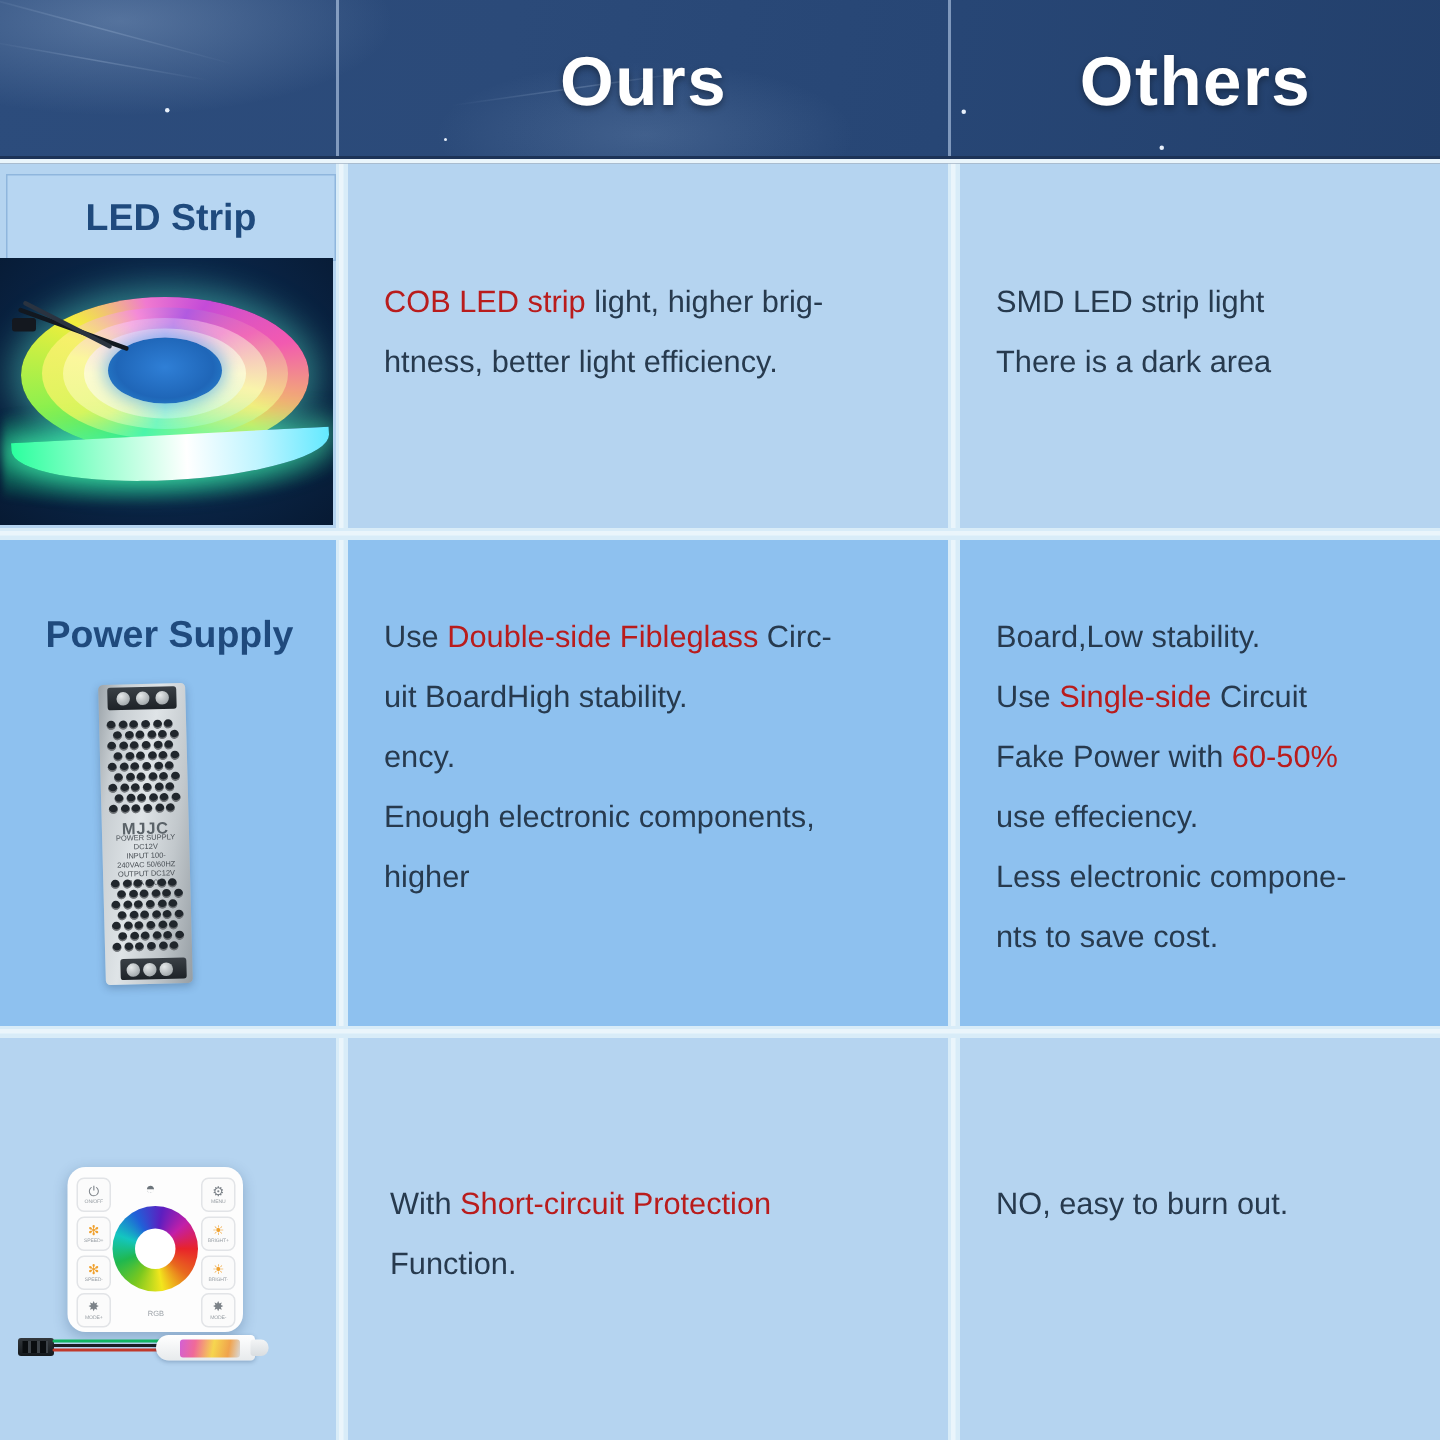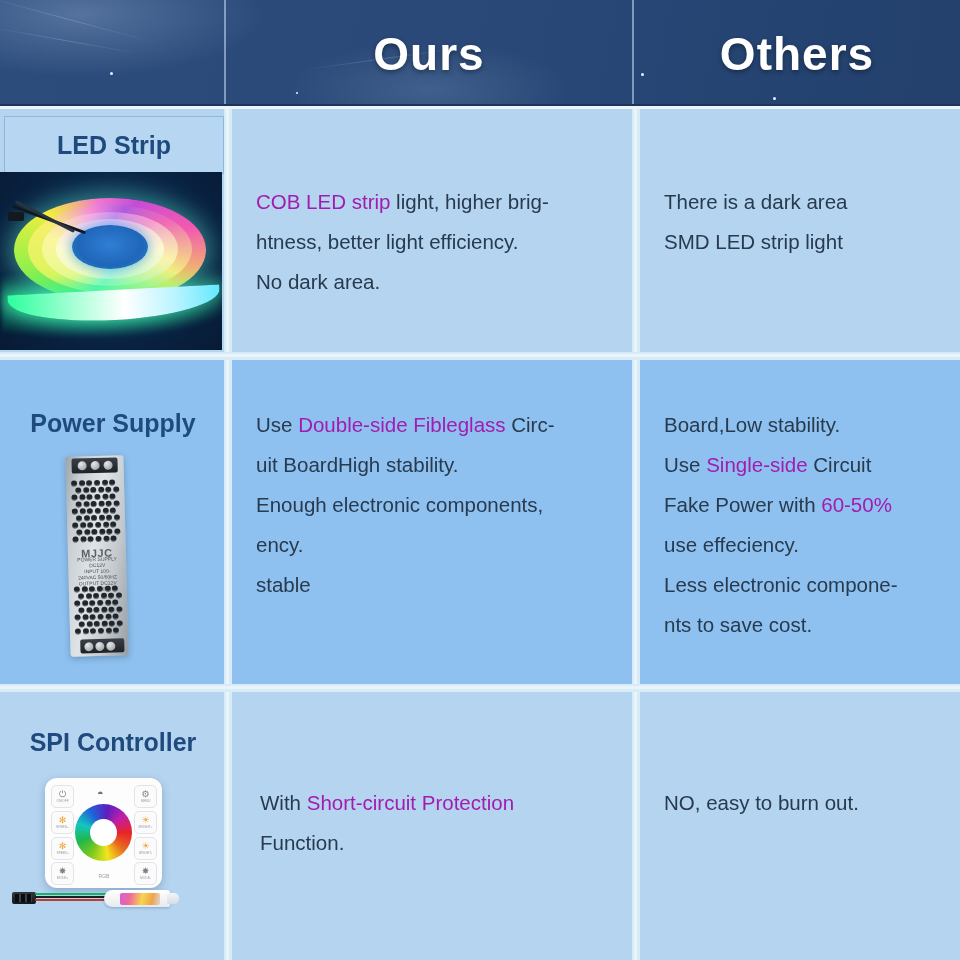--- a/index.html
+++ b/index.html
@@ -44,21 +44,21 @@
     background:#b7d6f2;border:1px solid #8fb6dd;
     color:#1f4a7d;font-size:25px;font-weight:bold;
   }
   .labelplain{
     position:absolute;display:flex;align-items:center;justify-content:center;
     color:#1f4a7d;font-size:25px;font-weight:bold;
   }
 
   
   .cell{position:absolute;color:#273a4e;font-size:20.5px;line-height:40px;}
-  .cell .r{color:#a21caf;}
+  .cell .r{color:#b91c1c;}
   .cell p{margin:0;}
 
   
   .ledimg{position:absolute;overflow:hidden;background:radial-gradient(ellipse at 50% 45%,#123a66 0%,#0a2547 55%,#071a33 100%);}
   .reel{position:absolute;left:8px;top:22px;width:206px;height:132px;}
   .ring{position:absolute;border-radius:50%;}
   .reel .glowfloor{
     position:absolute;left:-6px;top:78px;width:220px;height:64px;
     background:radial-gradient(ellipse at 35% 50%,rgba(40,255,150,.85),rgba(20,220,140,.35) 45%,rgba(10,120,90,0) 75%);
     filter:blur(2px);
@@ -182,26 +182,25 @@
       <div class="plug"></div>
       <div class="wire"></div>
       <div class="wire2"></div>
       <div class="tail"></div>
     </div>
   </div>
 
   <div class="cell" style="left:256px;top:182px;width:372px;">
     <p><span class="r">COB LED strip</span> light, higher brig-</p>
     <p>htness, better light efficiency.</p>
-    <p>No dark area.</p>
   </div>
 
   <div class="cell" style="left:664px;top:182px;width:292px;">
+    <p>SMD LED strip light</p>
     <p>There is a dark area</p>
-    <p>SMD LED strip light</p>
   </div>
 
   <div class="labelplain" style="left:4px;top:398px;width:218px;height:50px;">
     <span>Power Supply</span>
   </div>
 
   <div class="psu" style="left:68px;top:456px;width:58px;height:200px;">
     <div class="psu-body"></div>
     <div class="psu-term" style="left:6px;top:2px;width:46px;height:15px;">
       <div class="screw" style="left:6px;"></div>
@@ -317,37 +316,34 @@
     <div class="psu-term" style="left:10px;top:183px;width:44px;height:14px;">
       <div class="screw" style="left:4px;"></div>
       <div class="screw" style="left:15px;"></div>
       <div class="screw" style="left:26px;"></div>
     </div>
   </div>
 
   <div class="cell" style="left:256px;top:405px;width:372px;">
     <p>Use <span class="r">Double-side Fibleglass</span> Circ-</p>
     <p>uit BoardHigh stability.</p>
+    <p>ency.</p>
     <p>Enough electronic components,</p>
-    <p>ency.</p>
-    <p>stable</p>
+    <p>higher</p>
   </div>
 
   <div class="cell" style="left:664px;top:405px;width:296px;">
     <p>Board,Low stability.</p>
     <p>Use <span class="r">Single-side</span> Circuit</p>
     <p>Fake Power with <span class="r">60-50%</span></p>
     <p>use effeciency.</p>
     <p>Less electronic compone-</p>
     <p>nts to save cost.</p>
   </div>
 
-  <div class="labelplain" style="left:4px;top:718px;width:218px;height:48px;">
-    <span>SPI Controller</span>
-  </div>
 
   <div style="position:absolute;left:0;top:770px;width:222px;height:190px;">
 
     <div class="panel" style="left:45px;top:8px;width:117px;height:110px;">
       <div class="wifi" style="left:52px;top:10px;">◓</div>
       <div class="wheel" style="left:30px;top:26px;width:57px;height:57px;"></div>
       <div class="rgblab" style="left:44px;top:95px;width:30px;">RGB</div>
 
       <div class="pbtn" style="left:6px;top:7px;">
         <div class="g">⏻</div>

